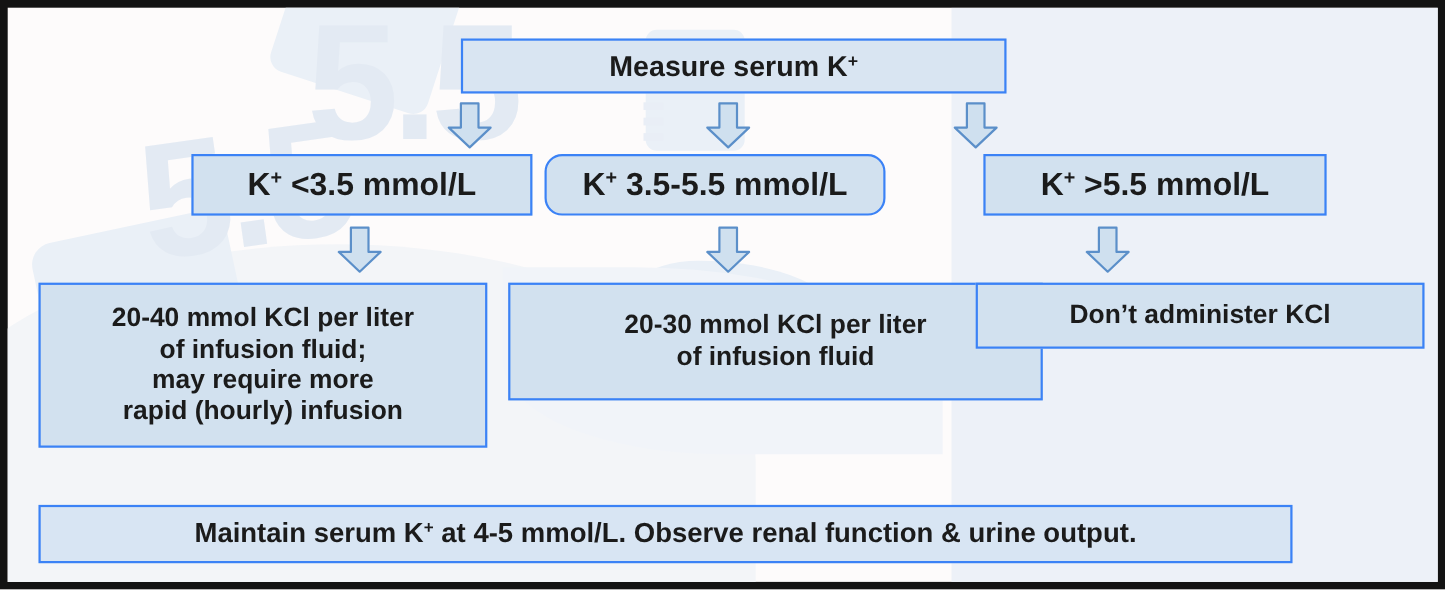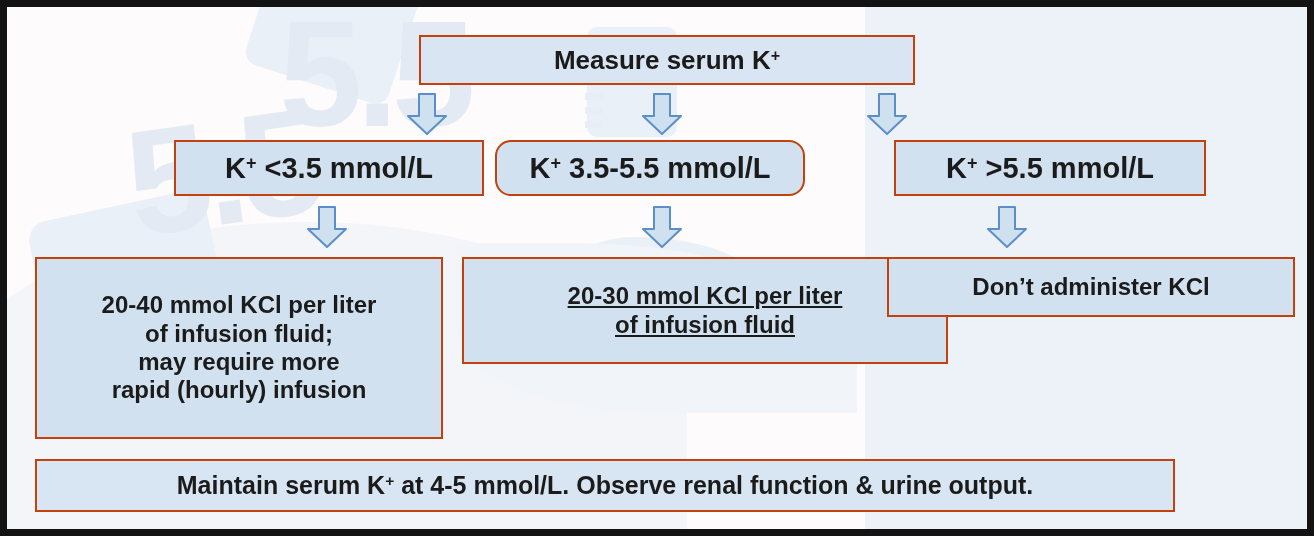--- a/index.html
+++ b/index.html
@@ -83,43 +83,43 @@
     position: absolute;
     left: 578px;
     width: 18px;
     height: 7px;
     background: #e9eef6;
   }
   
   .node {
     position: absolute;
     box-sizing: border-box;
-    border: 2px solid #c2410c;
+    border: 2px solid #3b82f6;
     background: #d2e1ef;
     display: flex;
     align-items: center;
     justify-content: center;
     text-align: center;
     color: #1b1b1b;
     font-weight: 700;
     line-height: 1.18;
     white-space: pre-line;
   }
   .node-top {
     left: 412px; top: 28px; width: 496px; height: 50px;
     background: #d9e5f2;
     font-size: 26px;
   }
   .node-r2 { top: 133px; height: 56px; font-size: 29px; }
   .node-r2-a { left: 167px; width: 310px; }
   .node-r2-b { left: 488px; width: 310px; border-radius: 16px; }
   .node-r2-c { left: 887px; width: 312px; }
   .node-r3 { top: 250px; font-size: 24px; }
-  .node-r3-a { left: 28px;  width: 408px; height: 182px; }
-  .node-r3-b { left: 455px; width: 486px; height: 107px; text-decoration: underline; }
+  .node-r3-a { left: 28px;  width: 408px; height: 150px; }
+  .node-r3-b { left: 455px; width: 486px; height: 107px; }
   .node-r3-c { left: 880px; width: 408px; height: 60px; }
   .node-banner {
     left: 28px; top: 452px; width: 1140px; height: 53px;
     background: #d8e5f3;
     font-size: 25px;
   }
   .sup { font-size: 0.62em; vertical-align: 0.52em; font-weight: 700; }
   
   .arrow {
     position: absolute;

